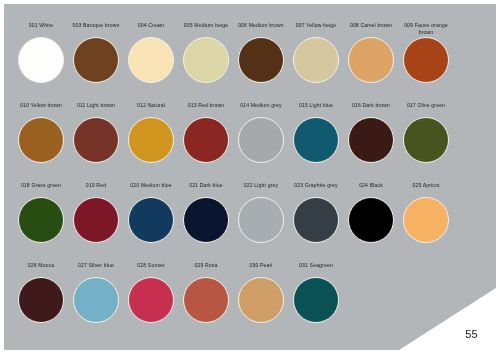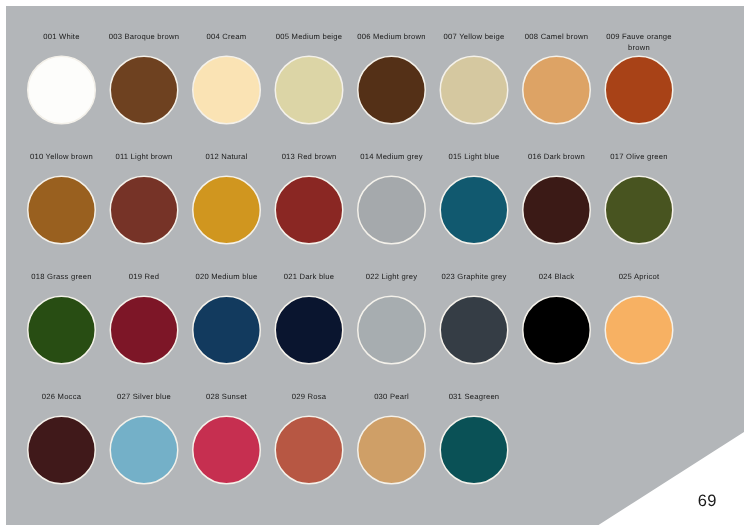--- a/index.html
+++ b/index.html
@@ -237,15 +237,15 @@
           <div class="swatch-label">031 Seagreen</div>
           <div class="swatch-dot" style="background: rgb(10, 81, 86);"></div>
         </div>
       </div>
     </div>
 
   <div id="corner-fold">
     <div id="corner-tri"></div>
   </div>
 
-  <div id="page-number">69</div>
+  <div id="page-number">55</div>
 
 </div>
 
 </body></html>

